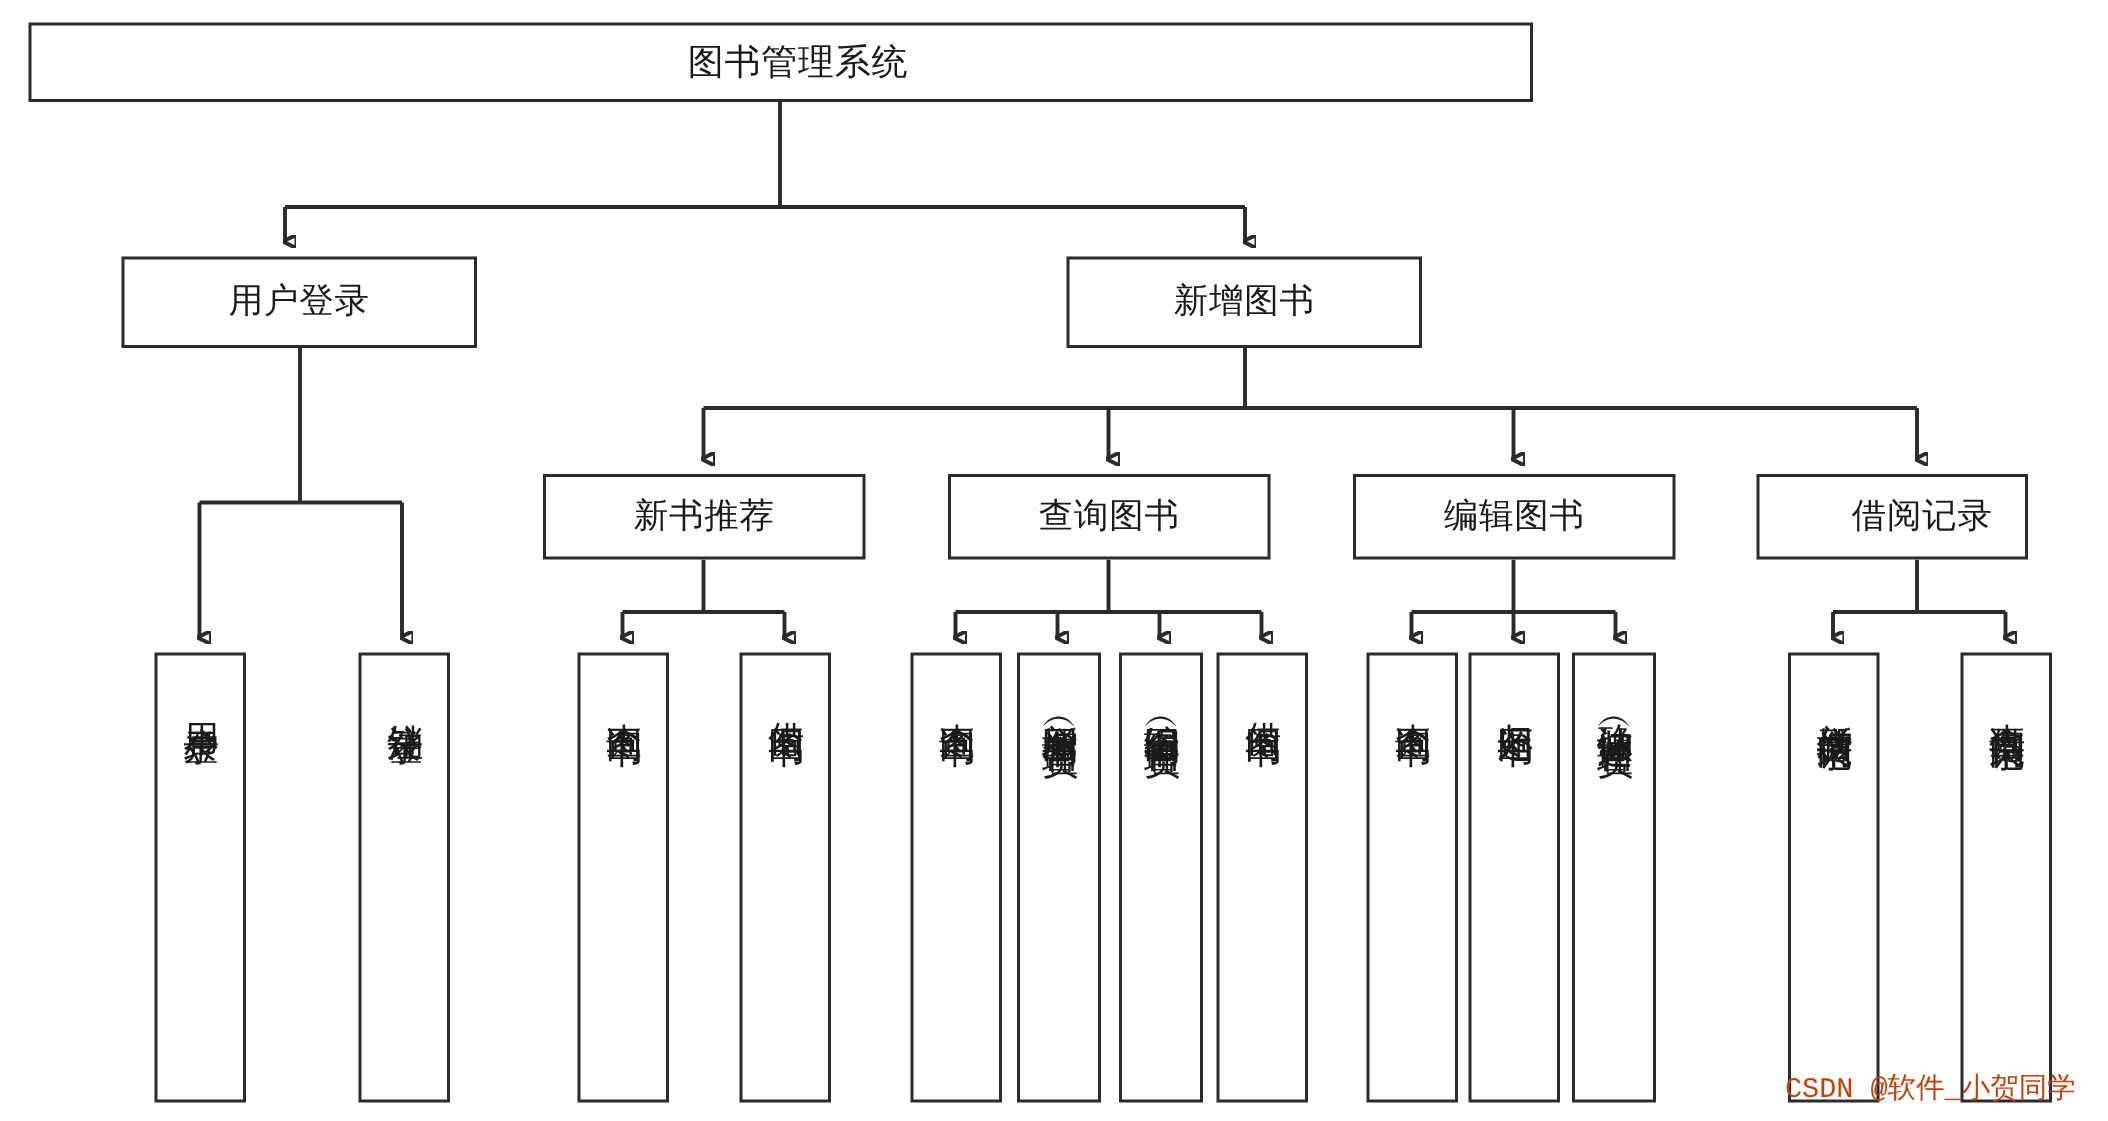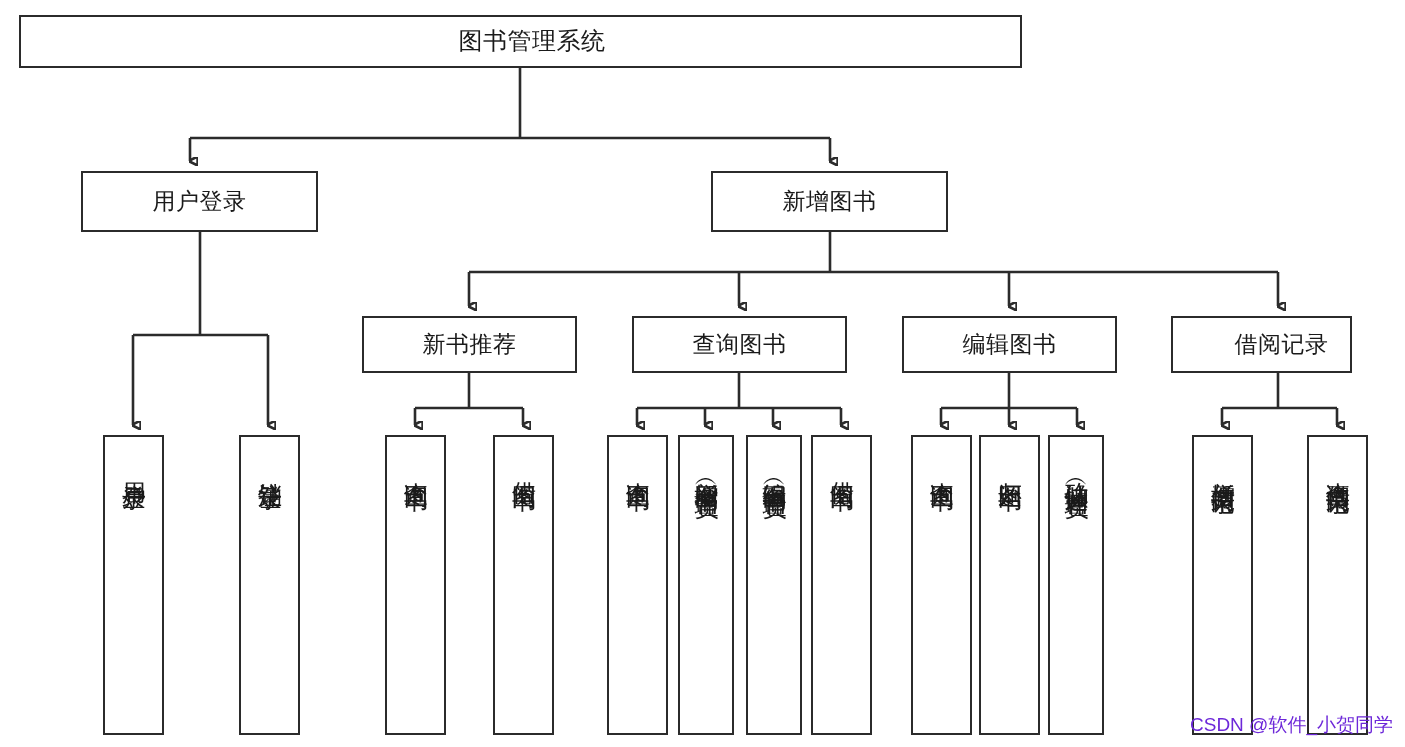--- a/index.html
+++ b/index.html
@@ -69,22 +69,22 @@
   svg.links path, svg.links line {
     stroke: #2b2b2b;
     stroke-width: 2.6;
     fill: none;
   }
   .watermark {
     position: absolute;
     left: 1190px;
     top: 712px;
     font-size: 19px;
-    color: #6d28d9;
-    font-family: Liberation Sans, sans-serif;
+    color: #c2410c;
+    font-family: Liberation Mono, monospace;
     white-space: nowrap;
   }
 </style>
 </head>
 <body>
 
 <div id="canvas">
 
   <svg class="links" viewBox="0 0 1405 747">
     <defs>

